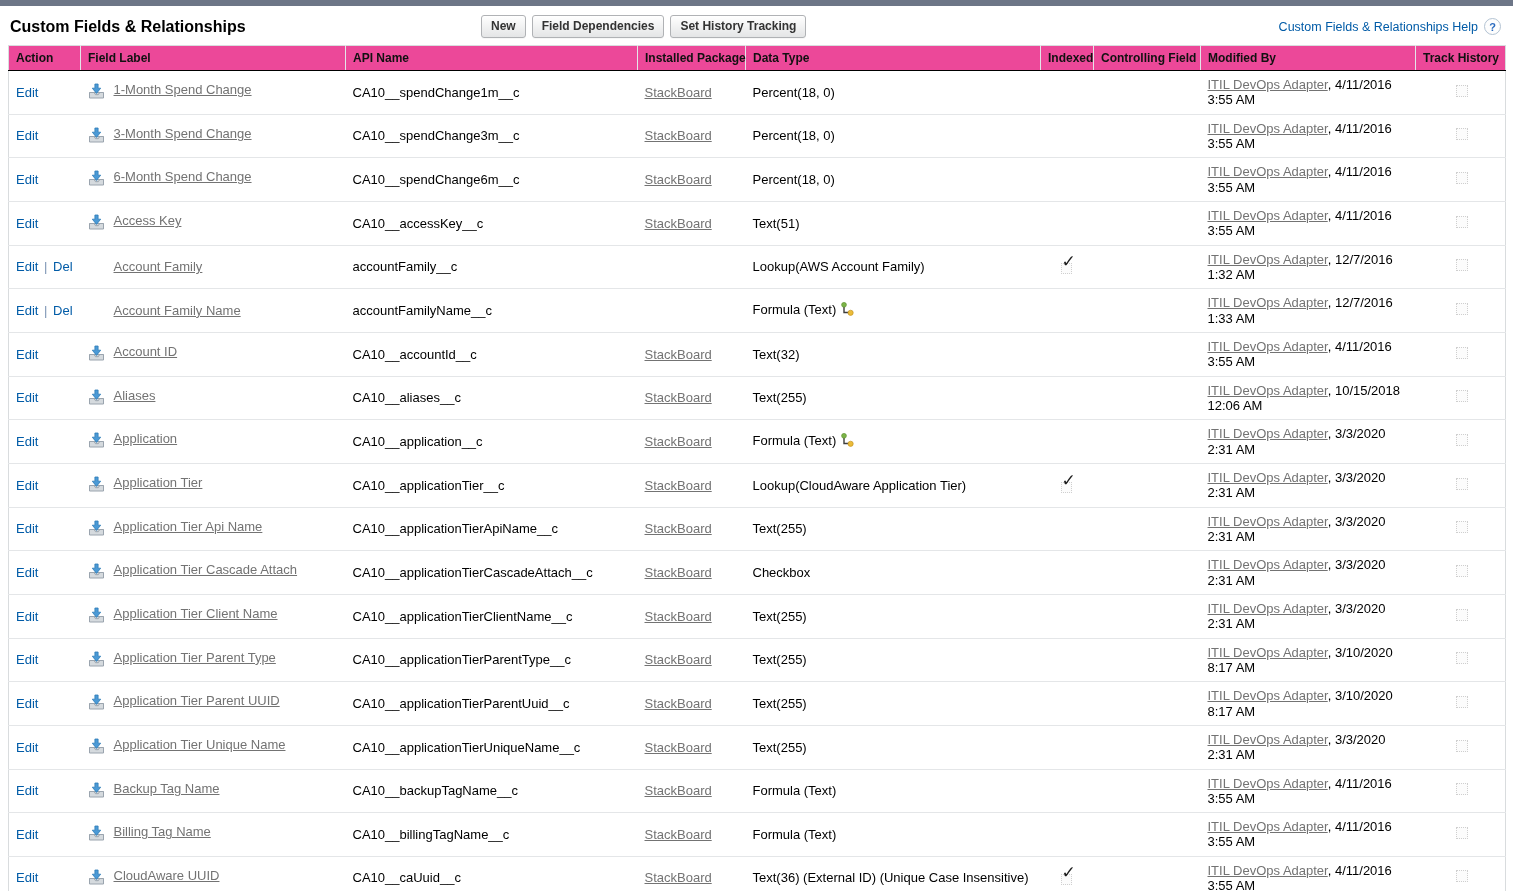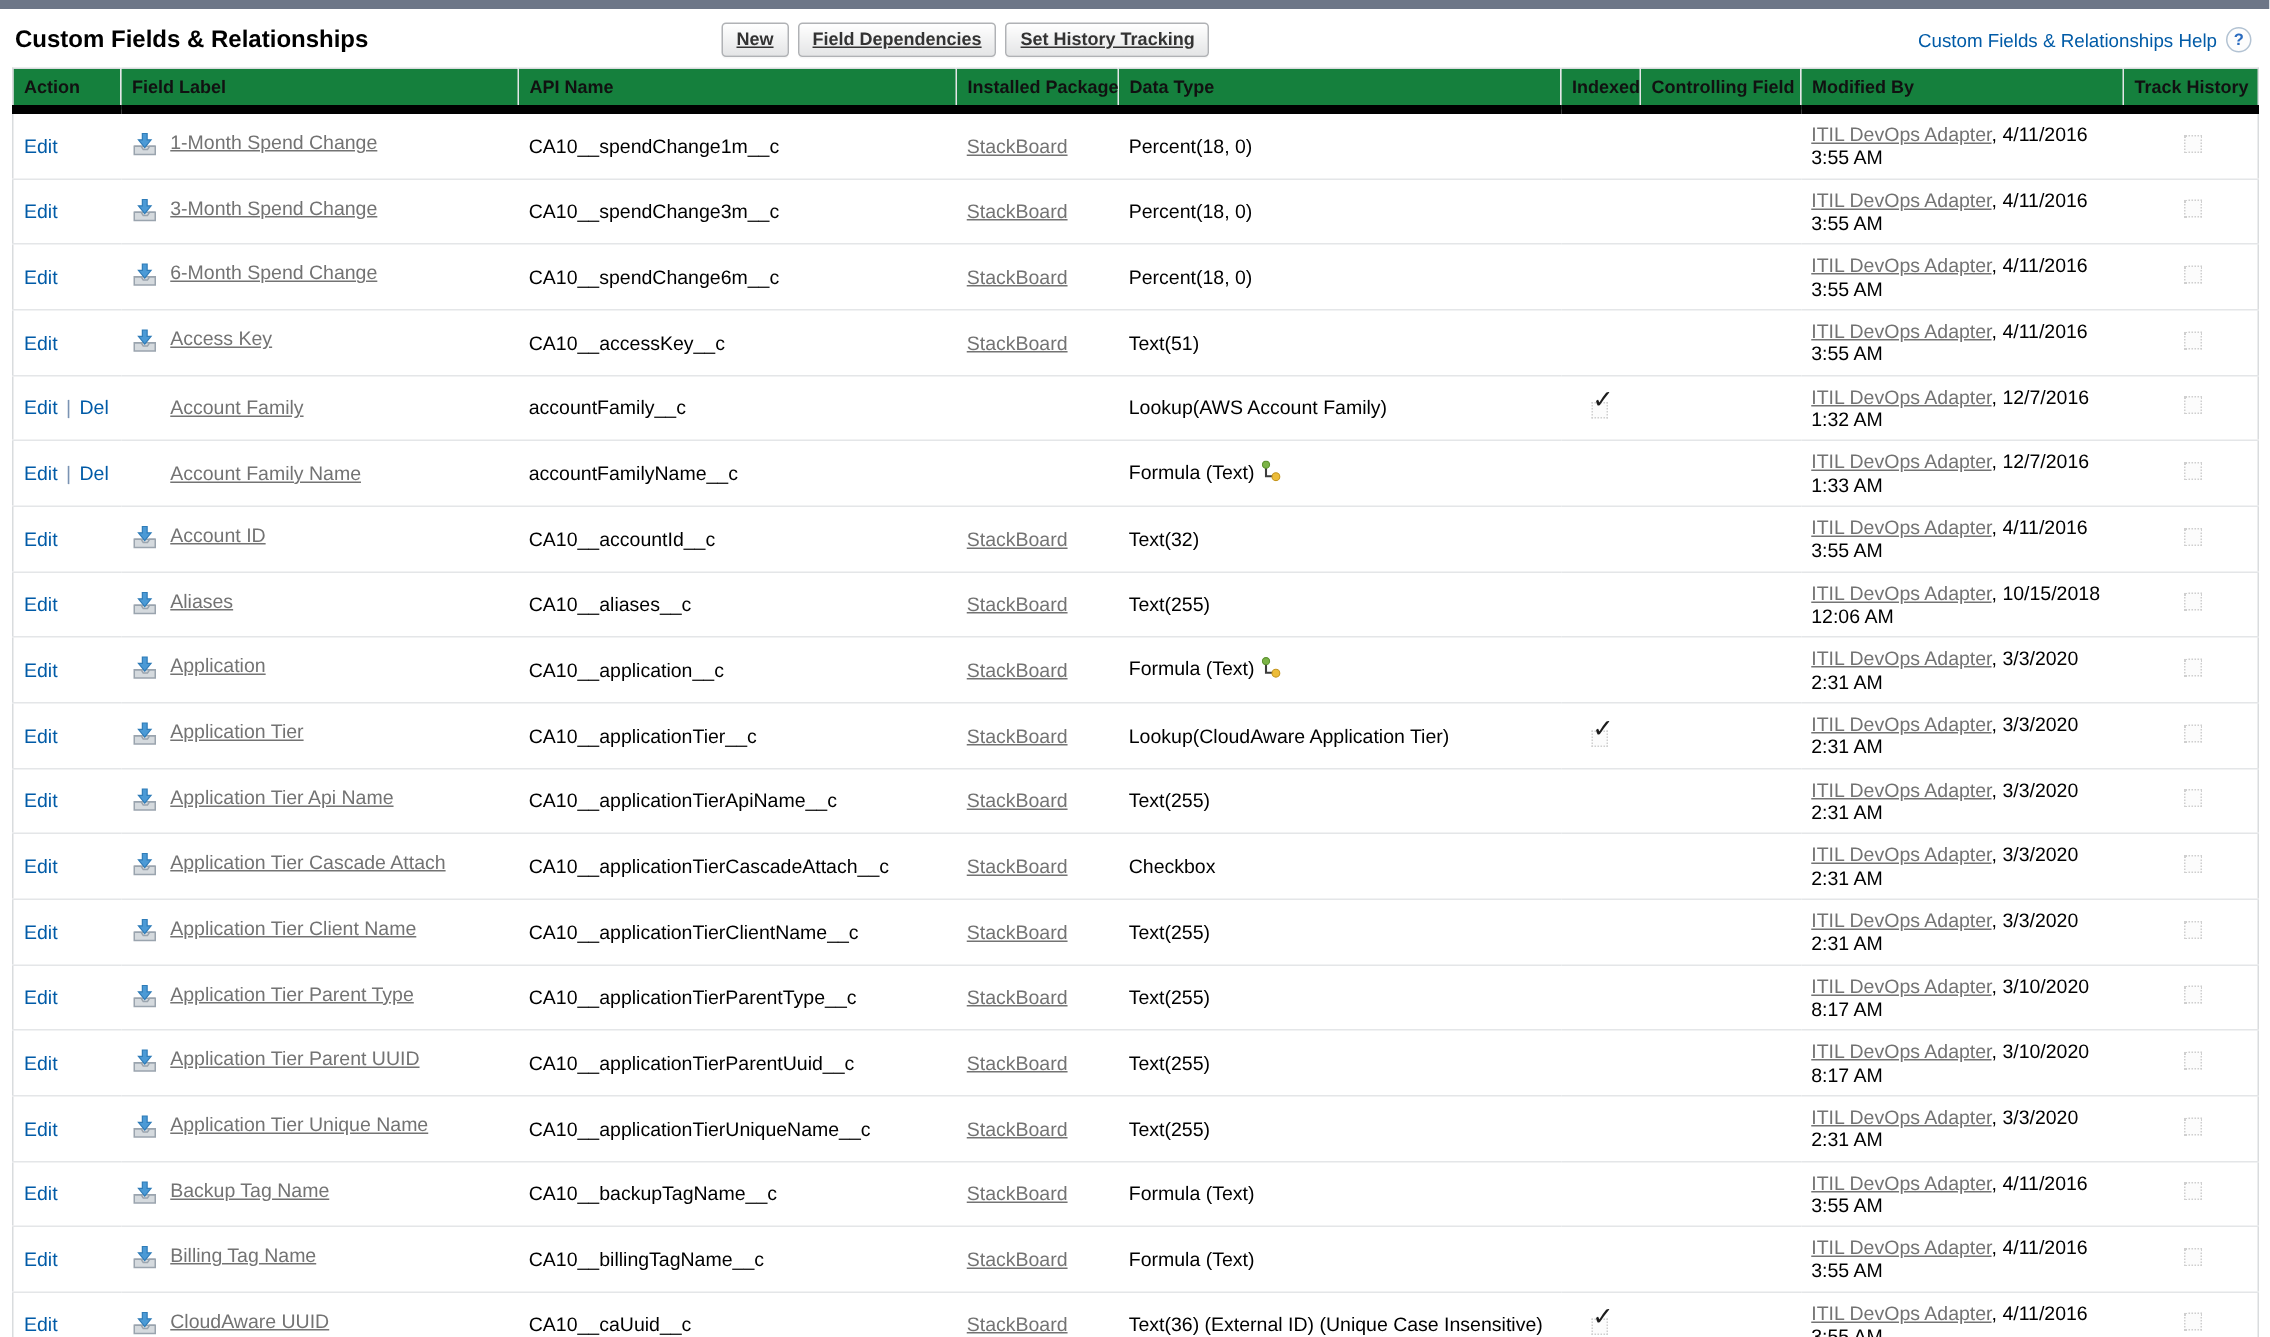--- a/index.html
+++ b/index.html
@@ -18,42 +18,41 @@
   }
   .page-title { font-size:16px; font-weight:bold; color:#000; flex:0 0 455px; }
   .toolbar { display:flex; gap:6px; align-items:center; }
   .btn {
     font-family: inherit;
     font-size:12px; font-weight:bold; color:#333;
     background: linear-gradient(#ffffff, #e4e5e6);
     border:1px solid #b0b2b5; border-radius:3px;
     padding:3px 9px 4px 9px; cursor:pointer;
     box-shadow: 0 1px 0 rgba(0,0,0,0.03);
-    text-decoration: underline;
   }
   .help-area { margin-left:auto; display:flex; align-items:center; gap:6px;justify-content:center; }
   .help-link { color:#015ba7; font-size:12.5px; text-decoration:none; }
   .help-icon {
     width:17px; height:17px; border-radius:50%;
     border:1px solid #b3c3d3; background:#fdfdfd;
     color:#2a6bbf; font-size:11px; font-weight:bold;
     display:inline-flex; align-items:center; justify-content:center;
   }
   table.fields {
     table-layout: fixed;
     border-collapse: collapse;
     width: 1497px;
     margin: 0 8px;
     border: 1px solid #d9dcde;
   }
   thead th {
-    background:#15803d;
+    background:#ec4899;
     font-size:12px; font-weight:bold; text-align:left;
     padding:5px 4px 5px 7px;
-    border-bottom:6px solid #000000;
+    border-bottom:1px solid #000000;
     border-left:1px solid #e4e6e8;
     white-space:nowrap;
     color:#111;
   }
   thead th:first-child { border-left:none; }
   tbody td {
     padding:6px 4px 6px 7px;
     border-bottom:1px solid #e4e6e8;
     vertical-align:middle;
     line-height:1.18;

